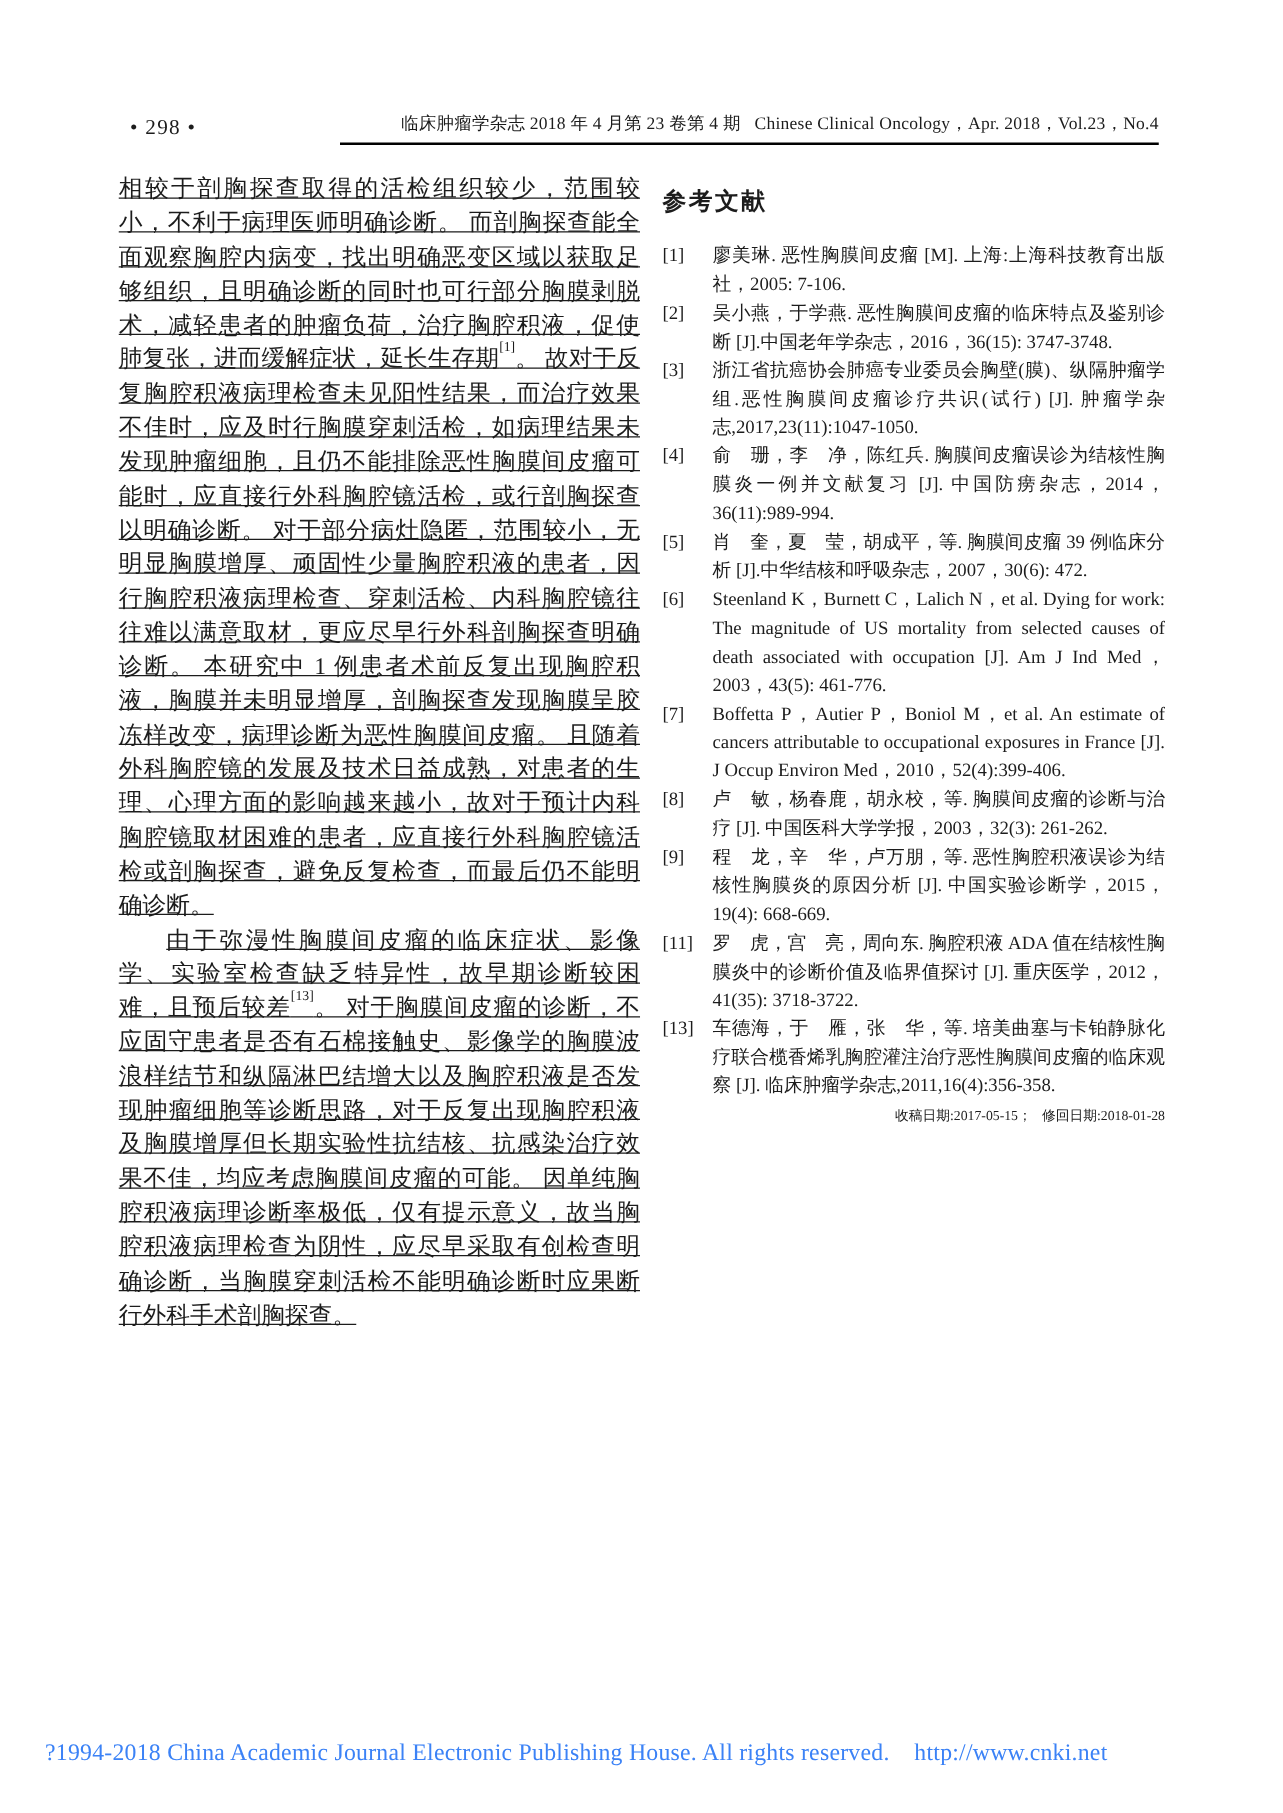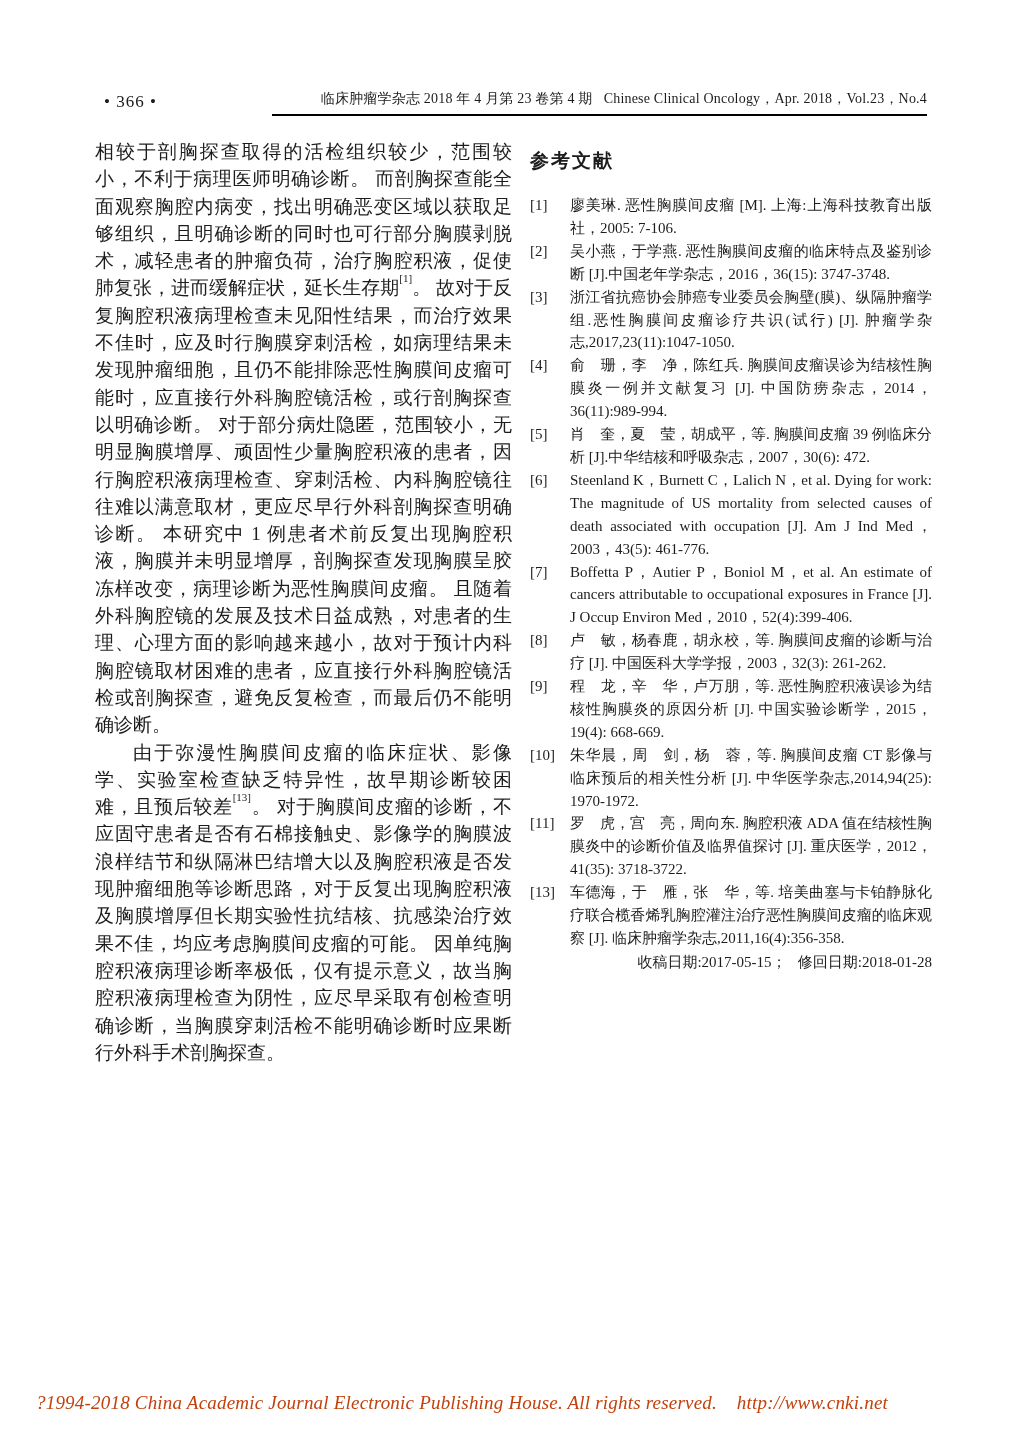--- a/index.html
+++ b/index.html
@@ -16,52 +16,53 @@
   .journal-line{
     position:absolute;left:272px;top:0;width:655px;text-align:right;
     font-size:14px;padding-bottom:6px;border-bottom:2px solid #000;
     white-space:pre;letter-spacing:0.2px;
   }
   
   .col-left{
     position:absolute;left:95px;top:138px;width:417px;
     font-size:19px;line-height:27.3px;text-align:justify;
     text-justify:inter-ideograph;
+    text-decoration:underline;
   }
   .col-left p{margin:0;}
   .col-left p.indent{text-indent:2em;}
   sup.cite{font-size:11px;line-height:0;position:relative;top:-0.45em;}
   
   .col-right{position:absolute;left:530px;top:148px;width:402px;}
   .ref-heading{
     font-family:Liberation Sans, sans-serif;
     font-size:19px;font-weight:bold;margin:0 0 20px 0;letter-spacing:2px;
   }
   .ref-list{margin:0;padding:0;list-style:none;}
   .ref{
     display:flex;align-items:flex-start;
     font-size:15px;line-height:22.9px;
   }
   .ref-label{flex:0 0 40px;white-space:nowrap;}
   .ref-text{flex:1;text-align:justify;text-justify:inter-ideograph;}
   .ref-dates{
-    font-size:15px;line-height:23px;text-align:right;margin-top:1px;
+    font-size:11px;line-height:23px;text-align:right;margin-top:1px;
     white-space:pre;
   }
   
   .footer{
     position:absolute;left:36px;top:1392px;width:960px;
-    font-size:19px;color:#c2410c;white-space:pre;letter-spacing:0.2px;font-style:italic;
+    font-size:19px;color:#3b82f6;white-space:pre;letter-spacing:0.2px;
   }
 </style>
 </head>
 <body>
 
 <div class="header">
-  <span class="page-num">• 366 •</span>
+  <span class="page-num">• 298 •</span>
   <span class="journal-line">临床肿瘤学杂志 2018 年 4 月第 23 卷第 4 期   Chinese Clinical Oncology，Apr. 2018，Vol.23，No.4</span>
 </div>
 
 <div class="col-left">
   <p><span>相较于剖胸探查取得的活检组织较少，范围较小，不利于病理医师明确诊断。 而剖胸探查能全面观察胸腔内病变，找出明确恶变区域以获取足够组织，且明确诊断的同时也可行部分胸膜剥脱术，减轻患者的肿瘤负荷，治疗胸腔积液，促使肺复张，进而缓解症状，延长生存期</span><sup class="cite">[1]</sup><span>。 故对于反复胸腔积液病理检查未见阳性结果，而治疗效果不佳时，应及时行胸膜穿刺活检，如病理结果未发现肿瘤细胞，且仍不能排除恶性胸膜间皮瘤可能时，应直接行外科胸腔镜活检，或行剖胸探查以明确诊断。 对于部分病灶隐匿，范围较小，无明显胸膜增厚、顽固性少量胸腔积液的患者，因行胸腔积液病理检查、穿刺活检、内科胸腔镜往往难以满意取材，更应尽早行外科剖胸探查明确诊断。 本研究中 1 例患者术前反复出现胸腔积液，胸膜并未明显增厚，剖胸探查发现胸膜呈胶冻样改变，病理诊断为恶性胸膜间皮瘤。 且随着外科胸腔镜的发展及技术日益成熟，对患者的生理、心理方面的影响越来越小，故对于预计内科胸腔镜取材困难的患者，应直接行外科胸腔镜活检或剖胸探查，避免反复检查，而最后仍不能明确诊断。</span></p>
   <p class="indent"><span>由于弥漫性胸膜间皮瘤的临床症状、影像学、实验室检查缺乏特异性，故早期诊断较困难，且预后较差</span><sup class="cite">[13]</sup><span>。 对于胸膜间皮瘤的诊断，不应固守患者是否有石棉接触史、影像学的胸膜波浪样结节和纵隔淋巴结增大以及胸腔积液是否发现肿瘤细胞等诊断思路，对于反复出现胸腔积液及胸膜增厚但长期实验性抗结核、抗感染治疗效果不佳，均应考虑胸膜间皮瘤的可能。 因单纯胸腔积液病理诊断率极低，仅有提示意义，故当胸腔积液病理检查为阴性，应尽早采取有创检查明确诊断，当胸膜穿刺活检不能明确诊断时应果断行外科手术剖胸探查。</span></p>
 </div>
 
 <div class="col-right">
   <h3 class="ref-heading">参考文献</h3>
@@ -96,24 +97,20 @@
       </li>
     <li class="ref">
         <span class="ref-label">[8]</span>
         <span class="ref-text">卢　敏，杨春鹿，胡永校，等. 胸膜间皮瘤的诊断与治疗 [J]. 中国医科大学学报，2003，32(3): 261-262.</span>
       </li>
     <li class="ref">
         <span class="ref-label">[9]</span>
         <span class="ref-text">程　龙，辛　华，卢万朋，等. 恶性胸腔积液误诊为结核性胸膜炎的原因分析 [J]. 中国实验诊断学，2015，19(4): 668-669.</span>
       </li>
     <li class="ref">
-        <span class="ref-label">[10]</span>
-        <span class="ref-text">朱华晨，周　剑，杨　蓉，等. 胸膜间皮瘤 CT 影像与临床预后的相关性分析 [J]. 中华医学杂志,2014,94(25): 1970-1972.</span>
-      </li>
-    <li class="ref">
         <span class="ref-label">[11]</span>
         <span class="ref-text">罗　虎，宫　亮，周向东. 胸腔积液 ADA 值在结核性胸膜炎中的诊断价值及临界值探讨 [J]. 重庆医学，2012，41(35): 3718-3722.</span>
       </li>
     <li class="ref">
         <span class="ref-label">[13]</span>
         <span class="ref-text">车德海，于　雁，张　华，等. 培美曲塞与卡铂静脉化疗联合榄香烯乳胸腔灌注治疗恶性胸膜间皮瘤的临床观察 [J]. 临床肿瘤学杂志,2011,16(4):356-358.</span>
       </li>
   </ol>
   <div class="ref-dates">收稿日期:2017-05-15；   修回日期:2018-01-28</div>
 </div>

